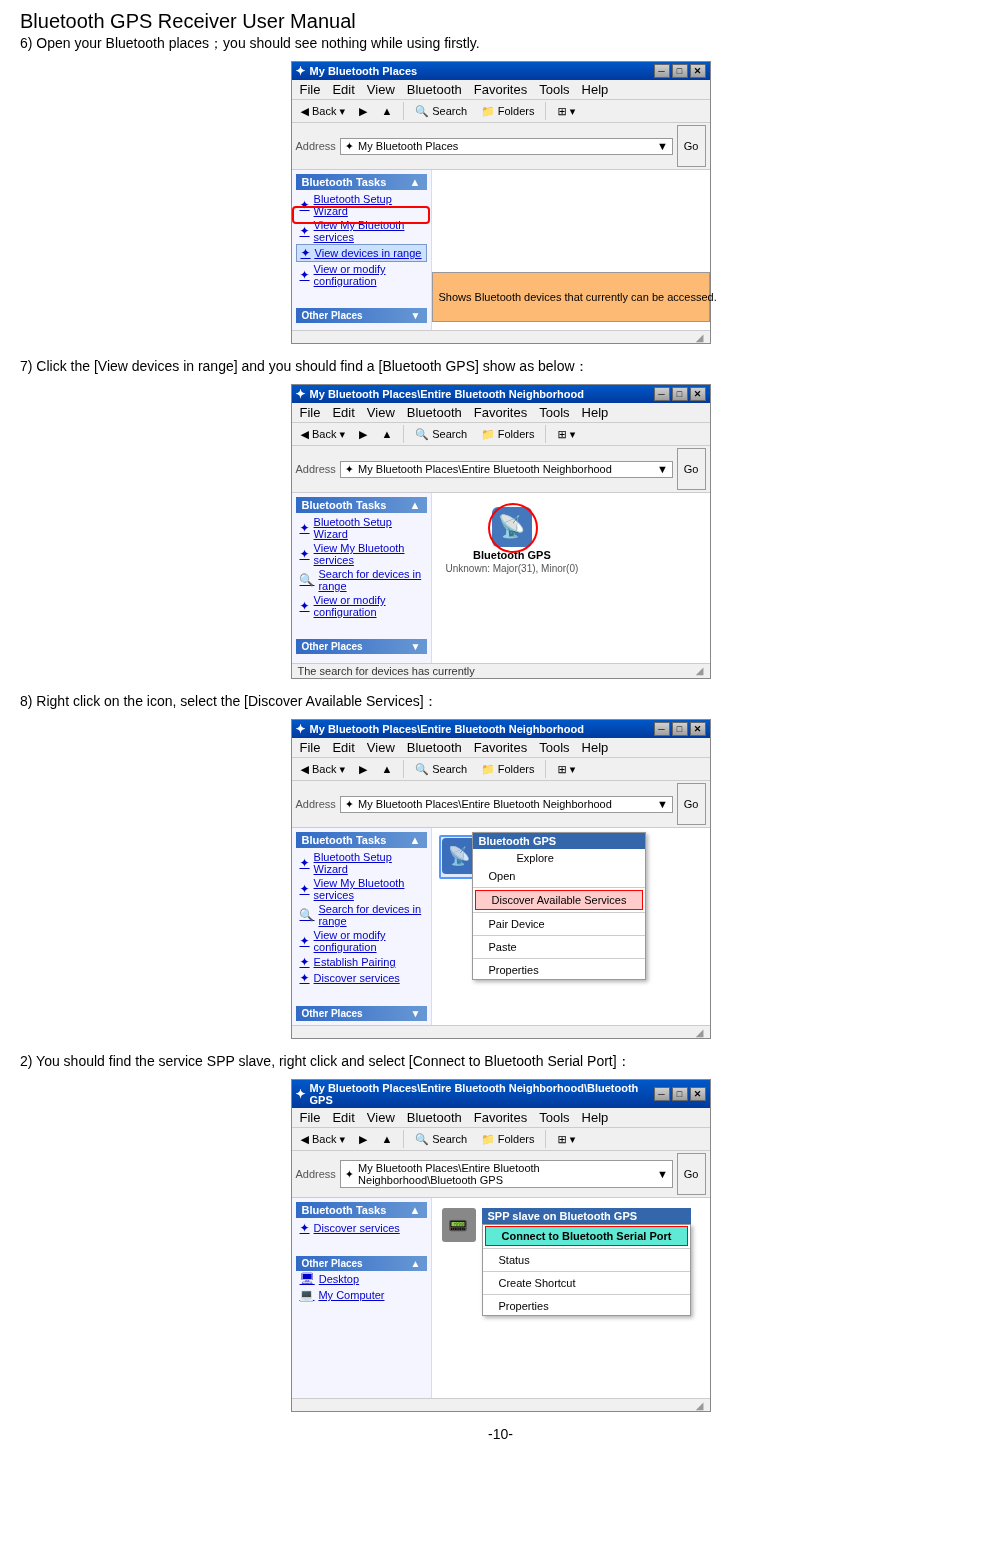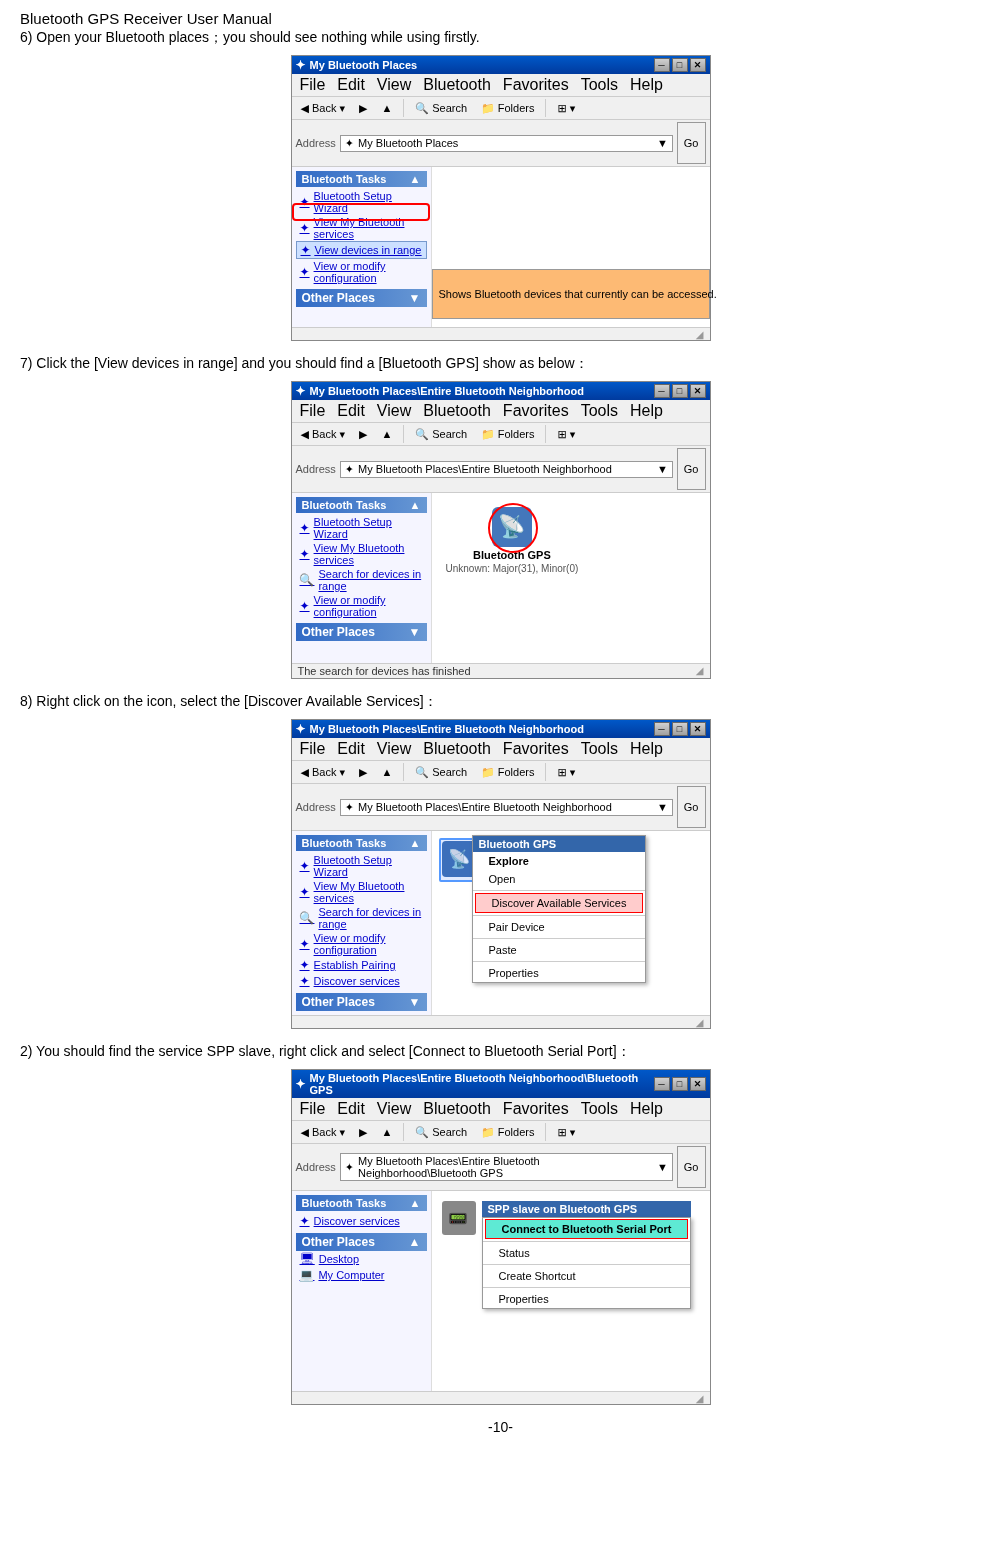--- a/index.html
+++ b/index.html
@@ -5,21 +5,21 @@
     * { margin: 0; padding: 0; box-sizing: border-box; }
     body {
       width: 1001px;
       min-height: 1552px;
       background: #fff;
       font-family: Arial, sans-serif;
       font-size: 14px;
       color: #000;
       padding: 10px 20px 20px 20px;
     }
-    .title { font-size: 15px; font-weight: normal; margin-bottom: 2px; }
+    .title { font-size: 20px; font-weight: normal; margin-bottom: 2px; }
     .paragraph { font-size: 14px; margin-bottom: 8px; }
     .center { display: flex; justify-content: center; margin-bottom: 14px; }
     .win-container {
       border: 1px solid #888;
       background: #f0f0f0;
       width: 420px;
       font-size: 11px;
       font-family: 'Tahoma', Arial, sans-serif;
     }
     .win-titlebar {
@@ -42,21 +42,21 @@
       font-size: 9px;
       display: flex; align-items: center; justify-content: center;
       cursor: pointer; color: #000;
     }
     .win-menubar {
       background: #f0f0f0;
       display: flex;
       gap: 0px;
       padding: 1px 2px;
       border-bottom: 1px solid #ccc;
-      font-size: 16px;
+      font-size: 13px;
     }
     .win-menu-item { padding: 1px 6px; cursor: pointer; }
     .win-toolbar {
       background: #f0f0f0;
       display: flex;
       align-items: center;
       padding: 2px 4px;
       border-bottom: 1px solid #ccc;
       gap: 4px;
       font-size: 11px;
@@ -130,26 +130,26 @@
       background: #f0f0f0;
       border-top: 1px solid #ccc;
       padding: 1px 6px;
       font-size: 11px;
       color: #333;
     }
     .other-places-header {
       background: linear-gradient(to right, #316ac5, #6898d4);
       color: white;
       padding: 2px 6px;
-      font-size: 12px;
+      font-size: 10px;
       font-weight: bold;
       display: flex;
       justify-content: space-between;
       align-items: center;
-      margin-top: 4px;
+      margin-top: 20px;
     }
     
     .tooltip-box {
       position: absolute;
       background: #fdba74;
       border: 1px solid #999;
       padding: 18px 6px;
       font-size: 11px;
       bottom: 18px;
       left: 30px;
@@ -173,21 +173,21 @@
       z-index: 20;
       min-width: 140px;
       font-size: 11px;
     }
     .context-menu-item {
       padding: 3px 16px;
       cursor: pointer;
       white-space: nowrap;
     }
     .context-menu-sep { height: 1px; background: #ccc; margin: 2px 0; }
-    .context-menu-item.bold { font-weight: bold; }
+    .context-menu-item.bold { font-weight: normal; margin-left: 28px; }
     .context-menu-highlighted {
       background: #ff9999;
       border: 1px solid red;
     }
     
     .gps-device {
       display: flex;
       align-items: flex-start;
       gap: 8px;
       padding: 10px;
@@ -388,21 +388,21 @@
 
               <div style="position:absolute;top:-4px;left:-4px;width:50px;height:50px;border:2px solid red;border-radius:50%;"></div>
             </div>
             <div class="gps-label">Bluetooth GPS</div>
             <div class="gps-sublabel">Unknown: Major(31), Minor(0)</div>
           </div>
         </div>
       </div>
     </div>
     <div class="win-statusbar">
-      <span>The search for devices has finished</span>
+      <span>The search for devices has currently</span>
       <span style="float:right; color:#999; font-size:10px;">◢</span>
     </div>
   </div>
 </div>
 
 <p class="paragraph">8) Right click on the icon, select the [Discover Available Services]：</p>
 
 <div class="center">
   <div class="win-container">
     <div class="win-titlebar">

